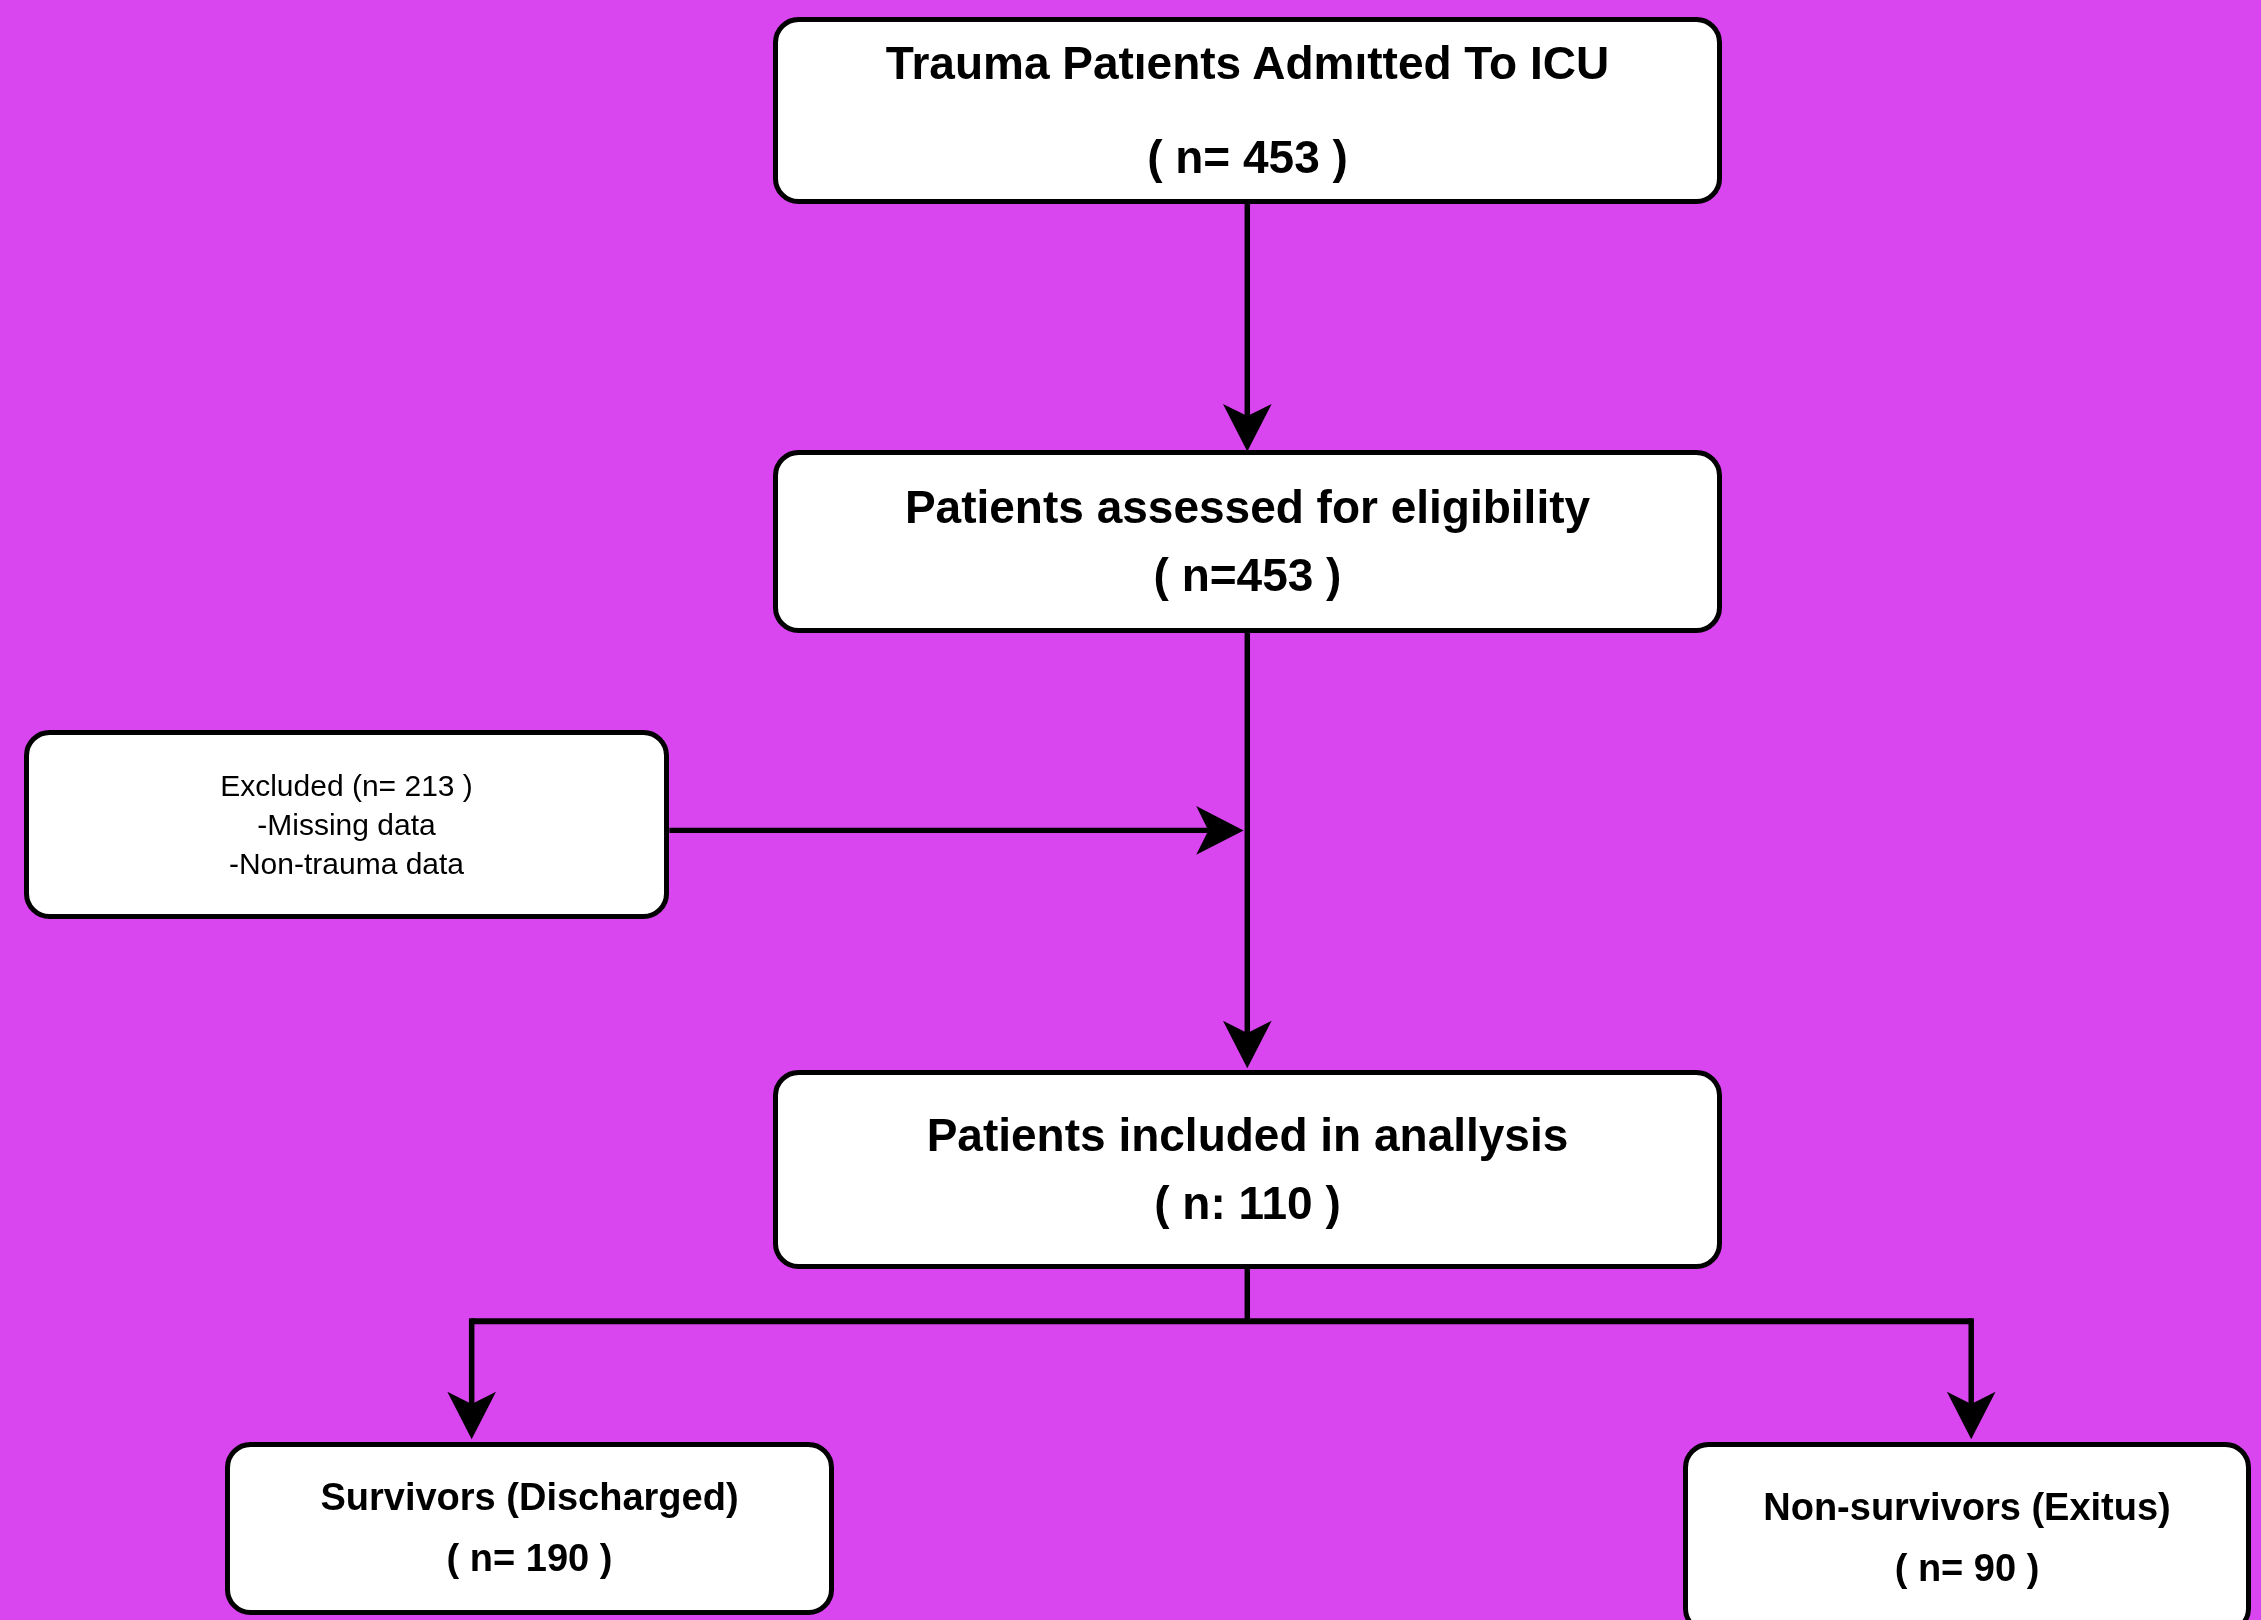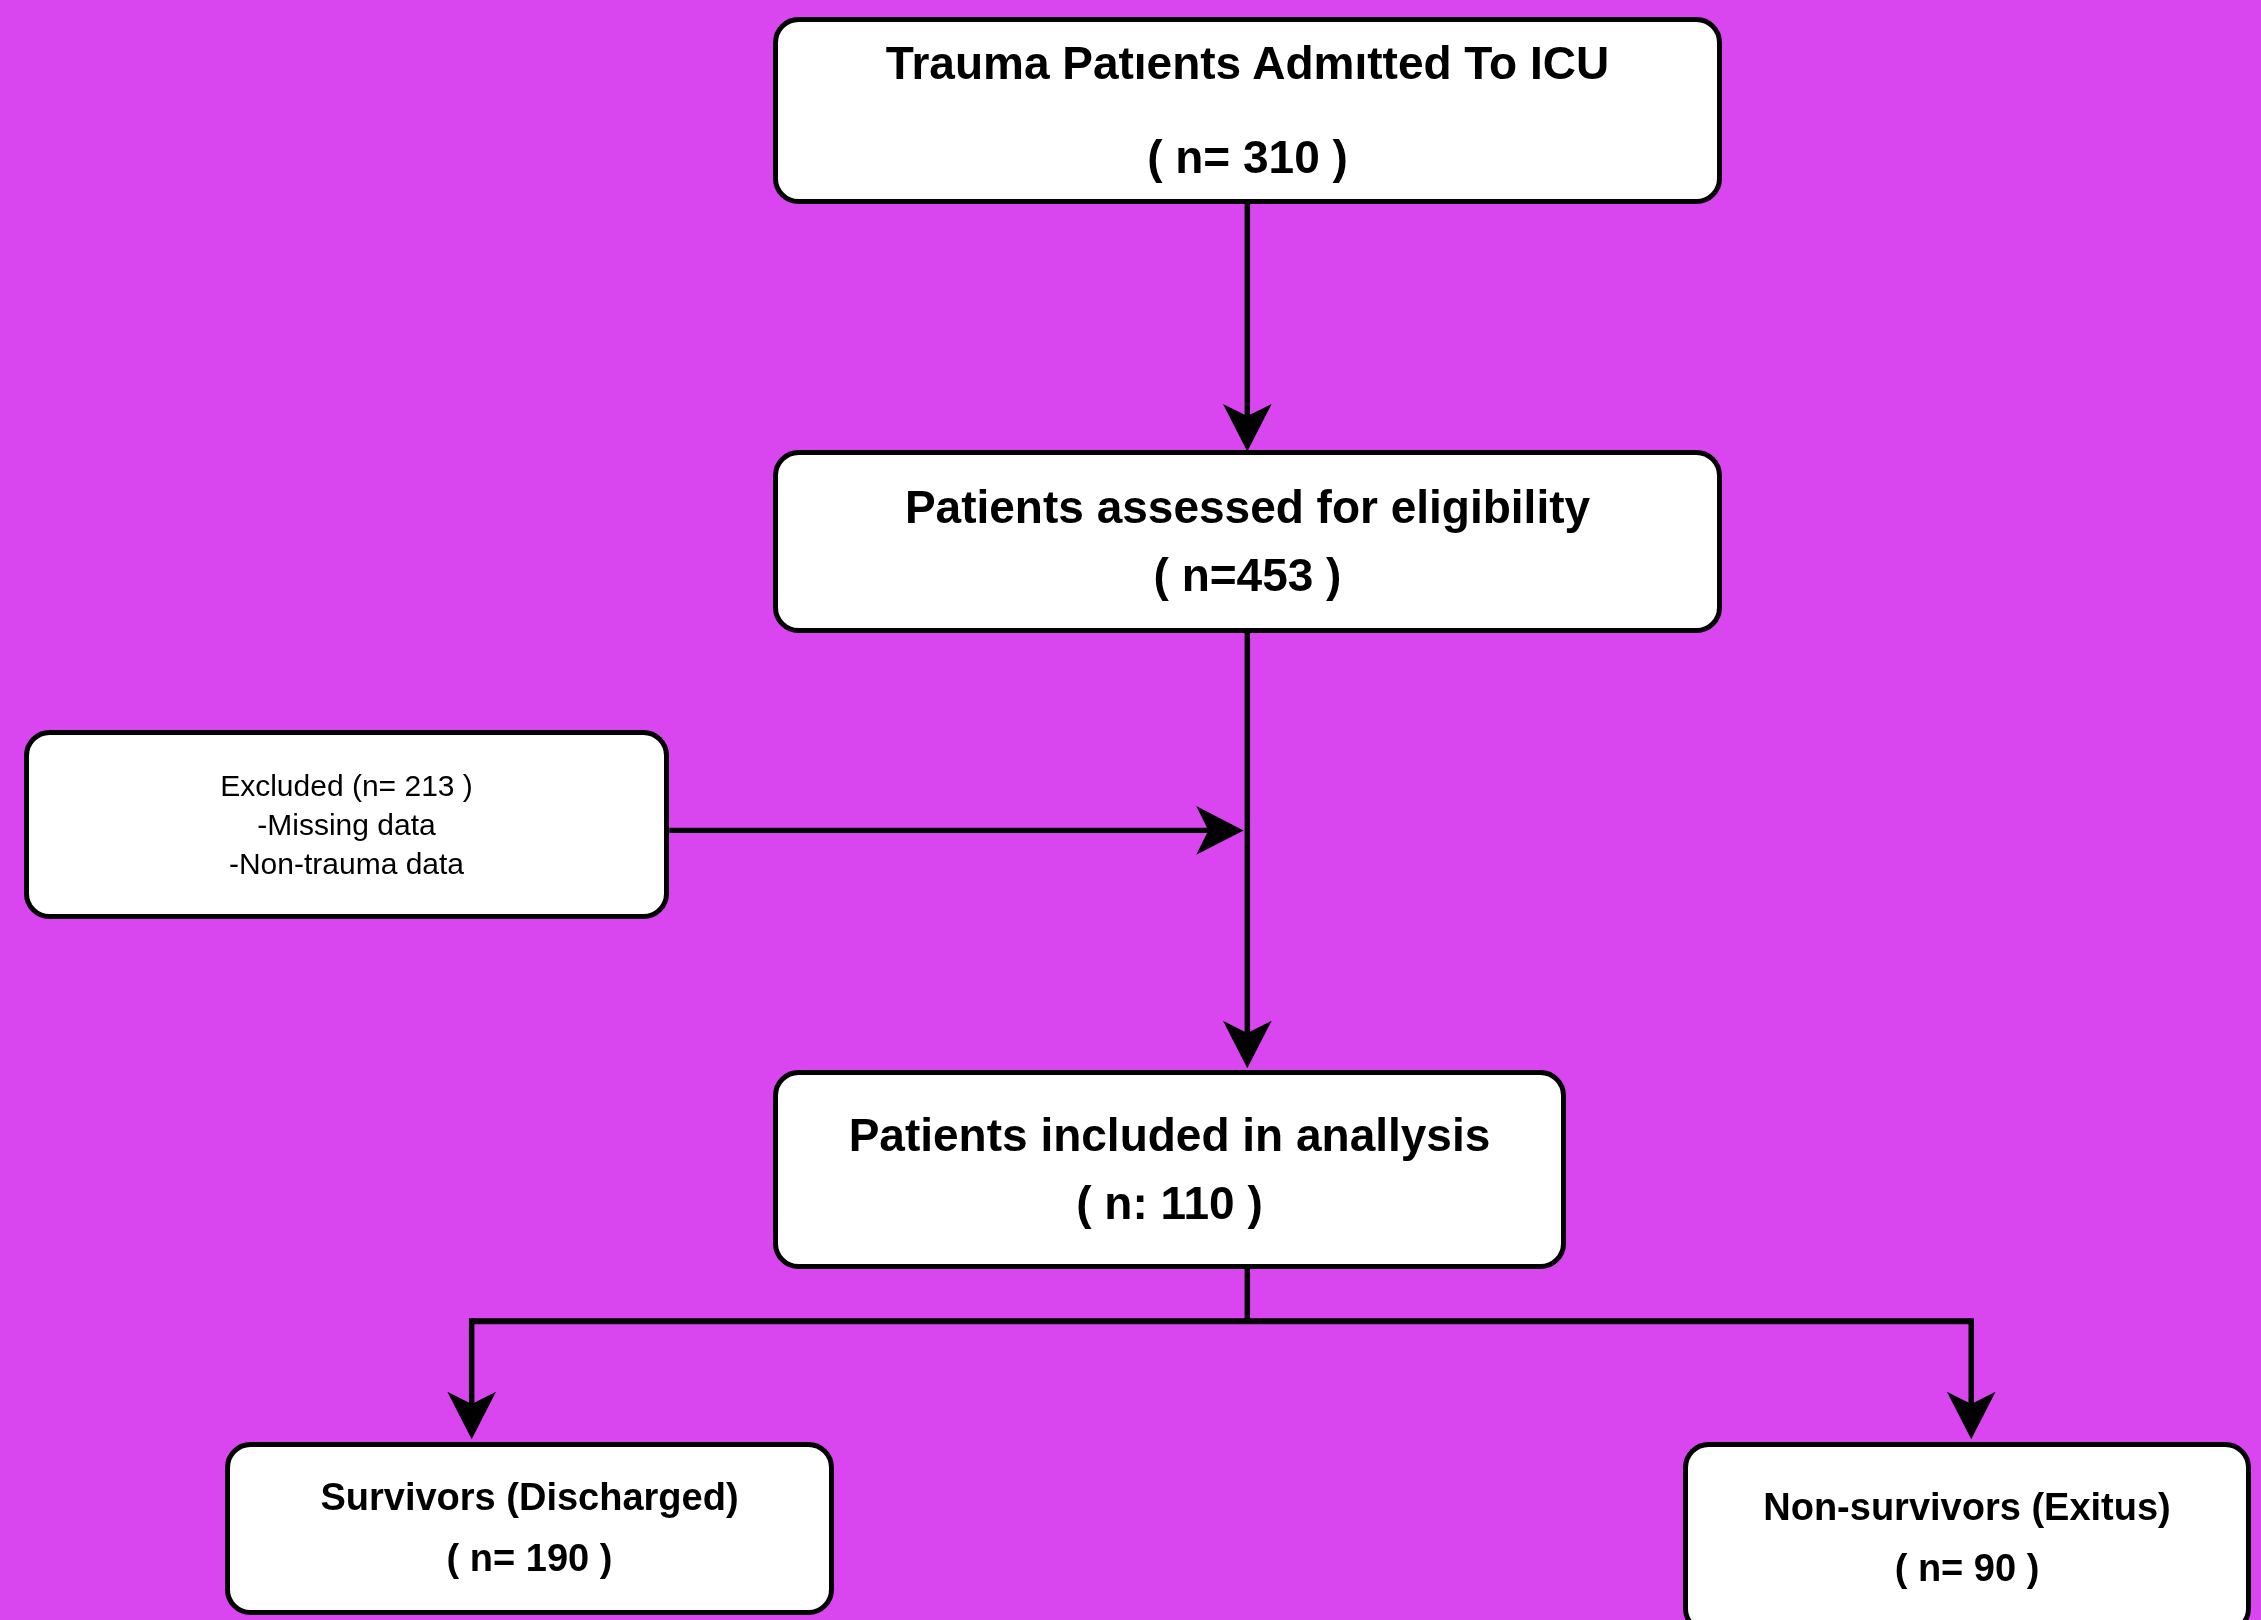--- a/index.html
+++ b/index.html
@@ -73,35 +73,35 @@
     </g>
 
     <g>
       <line x1="3240" y1="2167" x2="3240" y2="2310" stroke="#000000" stroke-width="9"></line>
       <polygon points="3240,2366 3200,2288 3240,2308 3280,2288" fill="#000000"></polygon>
     </g>
   </svg>
 
   <div class="box fs-main gap-big" style="left:773px; top:17px; width:949px; height:187px;">
     <div class="line">Trauma Patıents Admıtted To ICU</div>
-    <div class="line">( n= 310 )</div>
+    <div class="line">( n= 453 )</div>
   </div>
 
   <div class="box fs-main gap-std" style="left:773px; top:450px; width:949px; height:183px;">
     <div class="line">Patients assessed for eligibility</div>
     <div class="line">( n=453 )</div>
   </div>
 
   <div class="box fs-small" style="left:24px; top:730px; width:645px; height:189px;">
     <div class="line">Excluded (n= 213 )</div>
     <div class="line">-Missing data</div>
     <div class="line">-Non-trauma data</div>
   </div>
 
-  <div class="box fs-main gap-std" style="left:773px; top:1070px; width:793px; height:199px;">
+  <div class="box fs-main gap-std" style="left:773px; top:1070px; width:949px; height:199px;">
     <div class="line">Patients included in anallysis</div>
     <div class="line">( n: 110 )</div>
   </div>
 
   <div class="box fs-bottom gap-std" style="left:225px; top:1442px; width:609px; height:173px;">
     <div class="line">Survivors (Discharged)</div>
     <div class="line">( n= 190 )</div>
   </div>
 
   <div class="box fs-bottom gap-std" style="left:1683px; top:1442px; width:568px; height:192px;">

